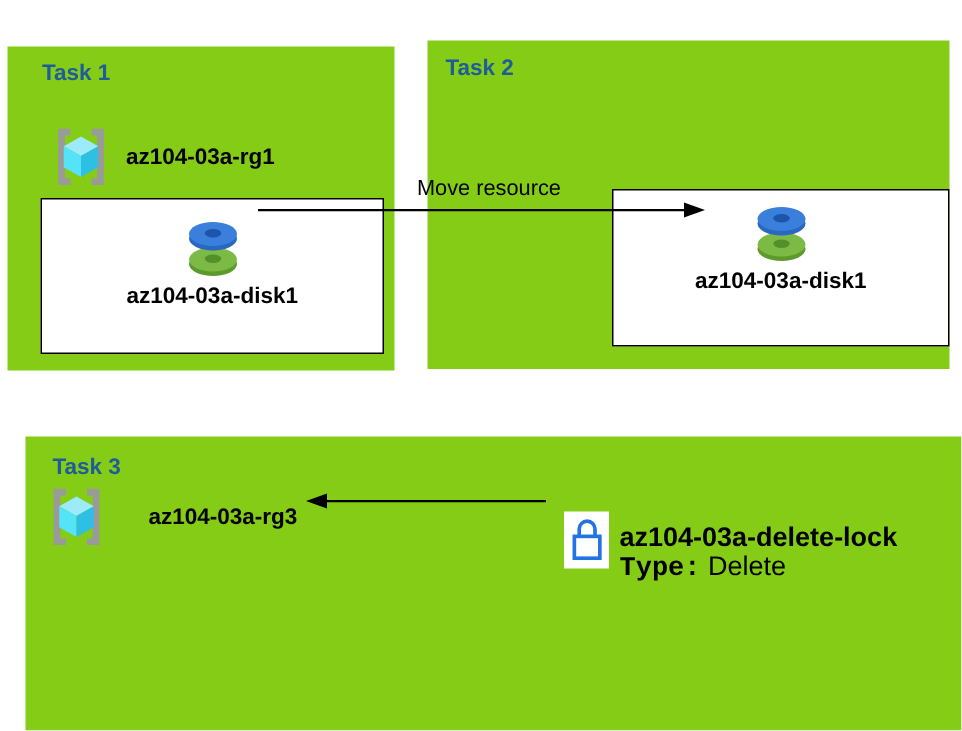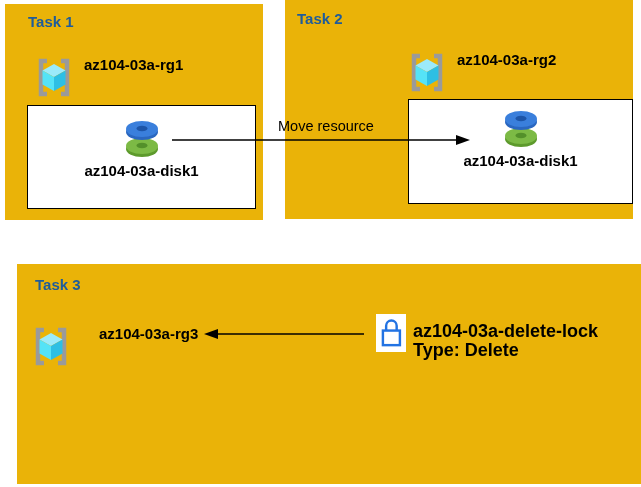--- a/index.html
+++ b/index.html
@@ -1,27 +1,27 @@
 <!DOCTYPE html>
 <html><head>
 <meta charset="utf-8">
 <style>
   html,body{margin:0;padding:0;background:#fff;}
   .canvas{
     position:relative;width:641px;height:487px;background:#ffffff;overflow:hidden;
     font-family:"Liberation Sans", sans-serif;color:#000;
   }
-  .panel{position:absolute;background:#eab308;}
+  .panel{position:absolute;background:#84cc16;margin-top:27px;}
   .panel-task1{left:5px;top:4px;width:258px;height:216px;}
   .panel-task2{left:285px;top:0;width:348px;height:219px;}
   .panel-task3{left:17px;top:264px;width:632px;height:220px;}
   .task-title{
     position:absolute;font-size:15px;font-weight:700;color:#1e5c9b;white-space:nowrap;
   }
-  .rg-row{position:absolute;display:flex;align-items:flex-start;gap:10px;}
+  .rg-row{position:absolute;display:flex;align-items:center;gap:10px;}
   .rg-icon{width:40px;height:42px;flex:0 0 auto;}
   .rg-label{font-size:15px;font-weight:700;white-space:nowrap;}
   .res-box{
     position:absolute;background:#ffffff;border:1px solid #000;
   }
   .disk-icon{position:absolute;width:48px;height:42px;left:50%;transform:translateX(-50%);}
   .res-box .disk-label{
     position:absolute;left:0;width:100%;text-align:center;
     font-size:15px;font-weight:700;white-space:nowrap;
   }
@@ -30,22 +30,22 @@
     position:absolute;left:278px;top:118px;font-size:14.5px;font-weight:400;white-space:nowrap;
   }
   .lock-badge{
     position:absolute;left:359px;top:50px;width:30px;height:38px;background:#ffffff;
     display:flex;align-items:center;justify-content:center;
   }
   .lock-text{
     position:absolute;left:396px;top:58px;font-size:18px;line-height:19px;white-space:nowrap;
   }
   .lock-name{font-weight:700;}
-  .lock-type-key{font-weight:700;}
-  .lock-type-value{font-weight:700;}
+  .lock-type-key{font-weight:700;font-family:Liberation Mono, monospace;}
+  .lock-type-value{font-weight:400;}
 </style>
 </head>
 <body>
 
 <div class="canvas">
 
   <section class="panel panel-task1">
     <div class="task-title" style="left:23px;top:9px;">Task 1</div>
 
     <div class="rg-row" style="left:29px;top:52px;">
@@ -68,48 +68,38 @@
         <ellipse cx="24" cy="11" rx="16" ry="8" fill="#3a7fdc"></ellipse>
         <ellipse cx="24" cy="10.5" rx="5.5" ry="2.8" fill="#1d55a8"></ellipse>
       </svg>
       <div class="disk-label" style="top:56px;">az104-03a-disk1</div>
     </div>
   </section>
 
   <section class="panel panel-task2">
     <div class="task-title" style="left:12px;top:10px;">Task 2</div>
 
-    <div class="rg-row" style="left:122px;top:51px;">
-      <svg class="rg-icon" viewBox="0 0 40 42">
-        <path d="M13 5 H7 V38 H13" fill="none" stroke="#9a9a9a" stroke-width="4.5"></path>
-        <path d="M27 5 H33 V38 H27" fill="none" stroke="#9a9a9a" stroke-width="4.5"></path>
-        <polygon points="20,8 31.5,14.5 20,21 8.5,14.5" fill="#9ceafa"></polygon>
-        <polygon points="8.5,14.5 20,21 20,35 8.5,28.5" fill="#55e3f7"></polygon>
-        <polygon points="31.5,14.5 20,21 20,35 31.5,28.5" fill="#2ebfe4"></polygon>
-      </svg>
-      <span class="rg-label">az104-03a-rg2</span>
-    </div>
 
     <div class="res-box" style="left:123px;top:99px;width:223px;height:103px;">
       <svg class="disk-icon" style="top:8px;" viewBox="0 0 48 42">
         <ellipse cx="24" cy="31" rx="16" ry="8" fill="#5d9a2c"></ellipse>
         <ellipse cx="24" cy="28" rx="16" ry="8" fill="#7cba45"></ellipse>
         <ellipse cx="24" cy="27.5" rx="5.5" ry="2.8" fill="#53902a"></ellipse>
         <ellipse cx="24" cy="14" rx="16" ry="8" fill="#2a67c0"></ellipse>
         <ellipse cx="24" cy="11" rx="16" ry="8" fill="#3a7fdc"></ellipse>
         <ellipse cx="24" cy="10.5" rx="5.5" ry="2.8" fill="#1d55a8"></ellipse>
       </svg>
       <div class="disk-label" style="top:52px;">az104-03a-disk1</div>
     </div>
   </section>
 
   <section class="panel panel-task3">
     <div class="task-title" style="left:18px;top:12px;">Task 3</div>
 
-    <div class="rg-row" style="left:14px;top:61px;gap:28px;">
+    <div class="rg-row" style="left:14px;top:32px;gap:28px;">
       <svg class="rg-icon" viewBox="0 0 40 42">
         <path d="M13 5 H7 V38 H13" fill="none" stroke="#9a9a9a" stroke-width="4.5"></path>
         <path d="M27 5 H33 V38 H27" fill="none" stroke="#9a9a9a" stroke-width="4.5"></path>
         <polygon points="20,8 31.5,14.5 20,21 8.5,14.5" fill="#9ceafa"></polygon>
         <polygon points="8.5,14.5 20,21 20,35 8.5,28.5" fill="#55e3f7"></polygon>
         <polygon points="31.5,14.5 20,21 20,35 31.5,28.5" fill="#2ebfe4"></polygon>
       </svg>
       <span class="rg-label">az104-03a-rg3</span>
     </div>
 

